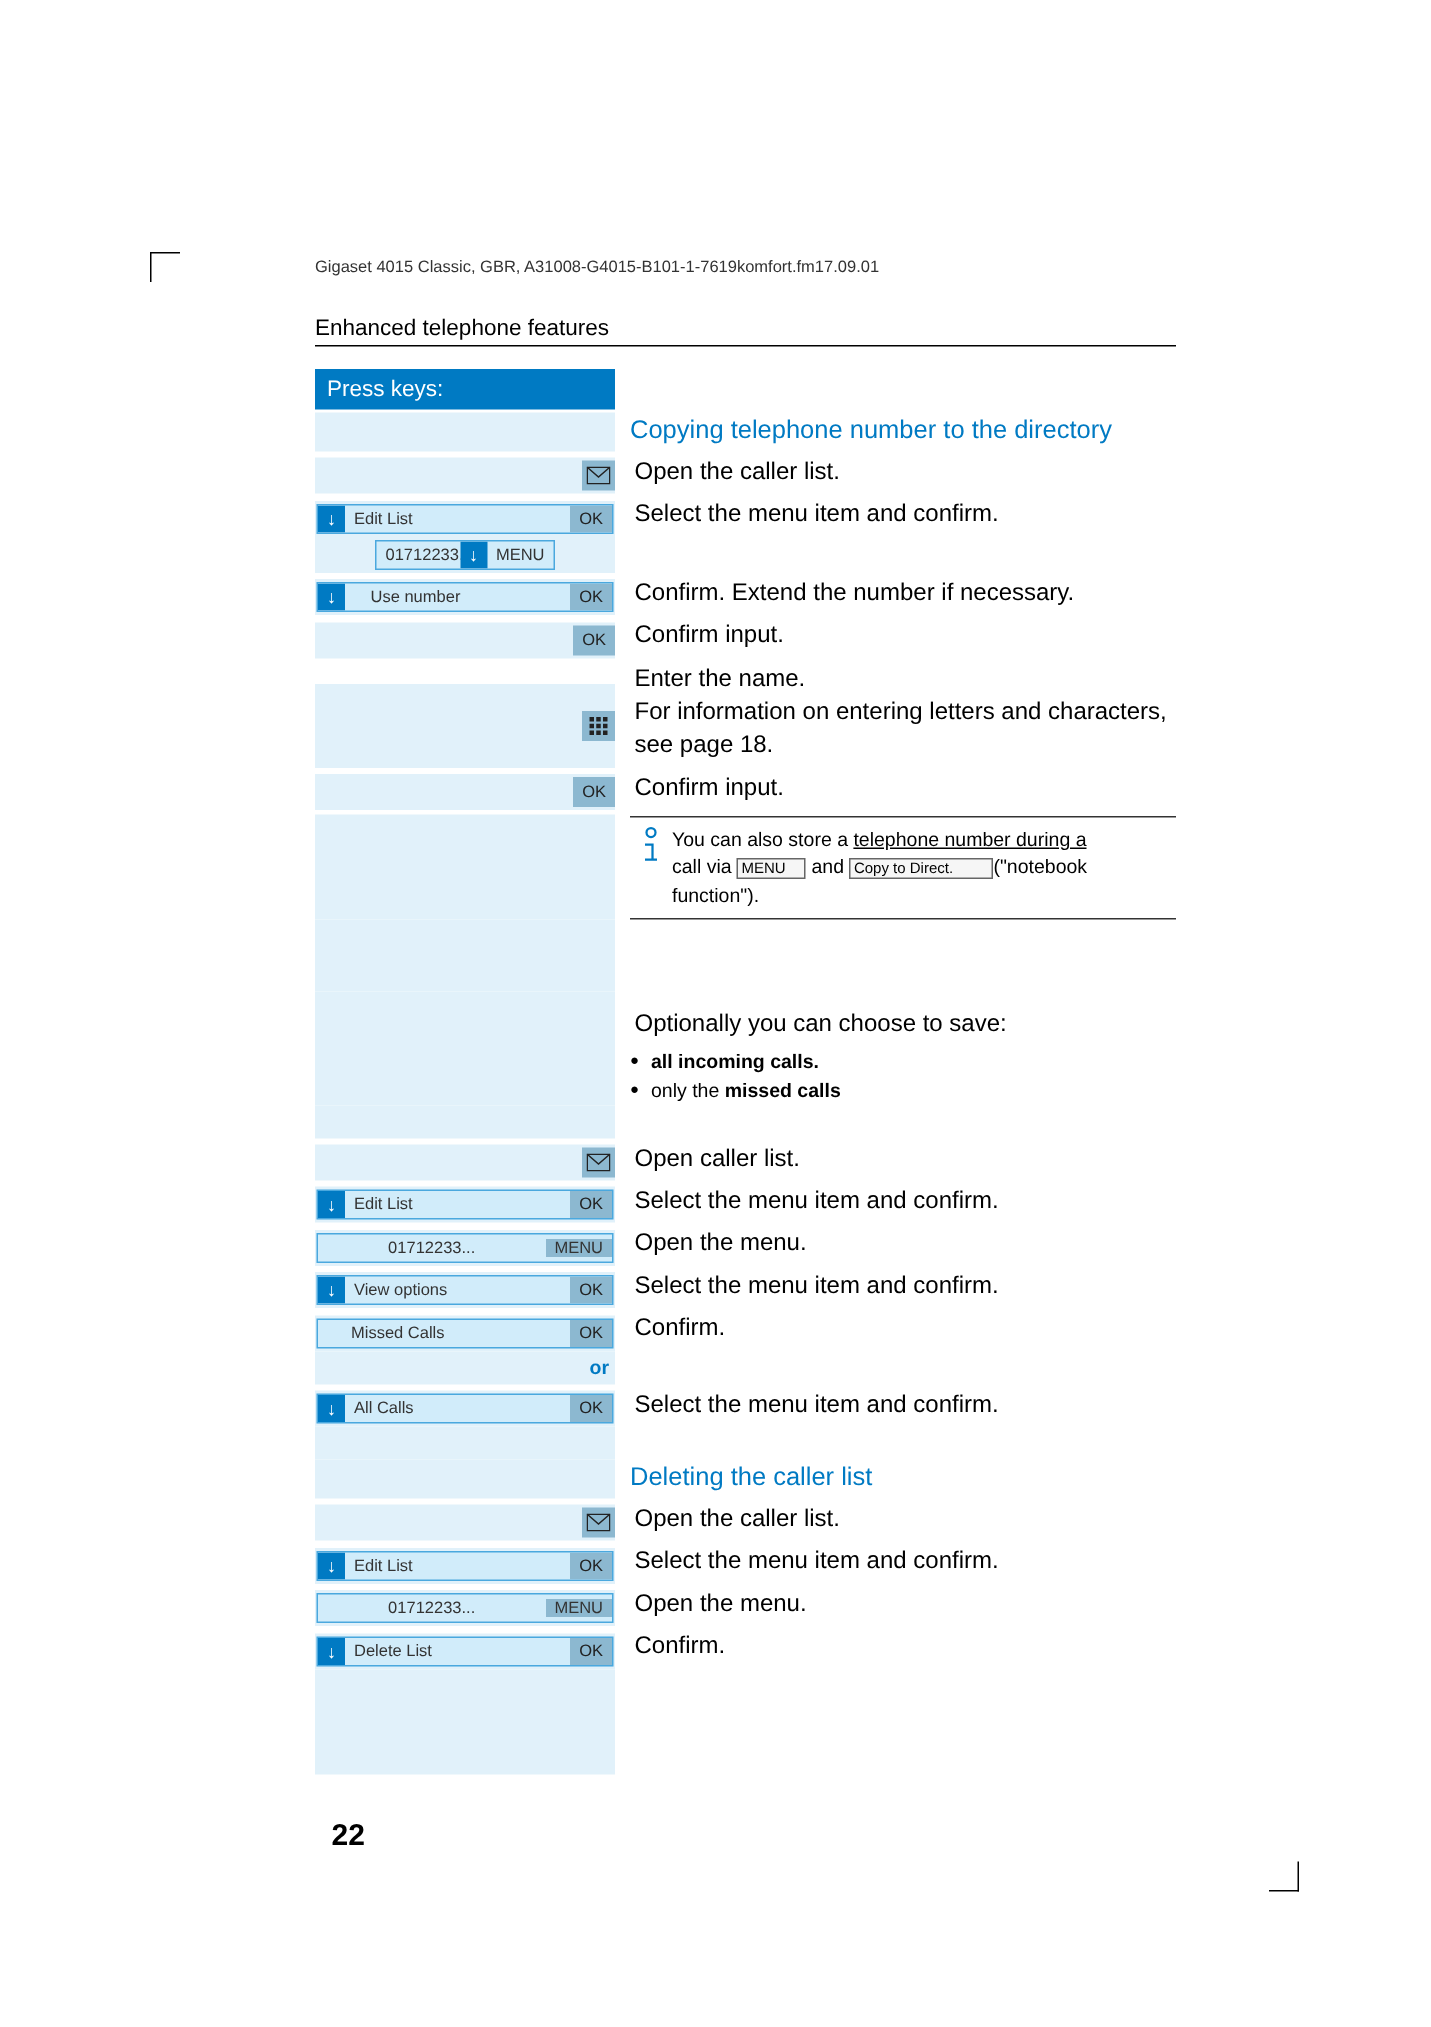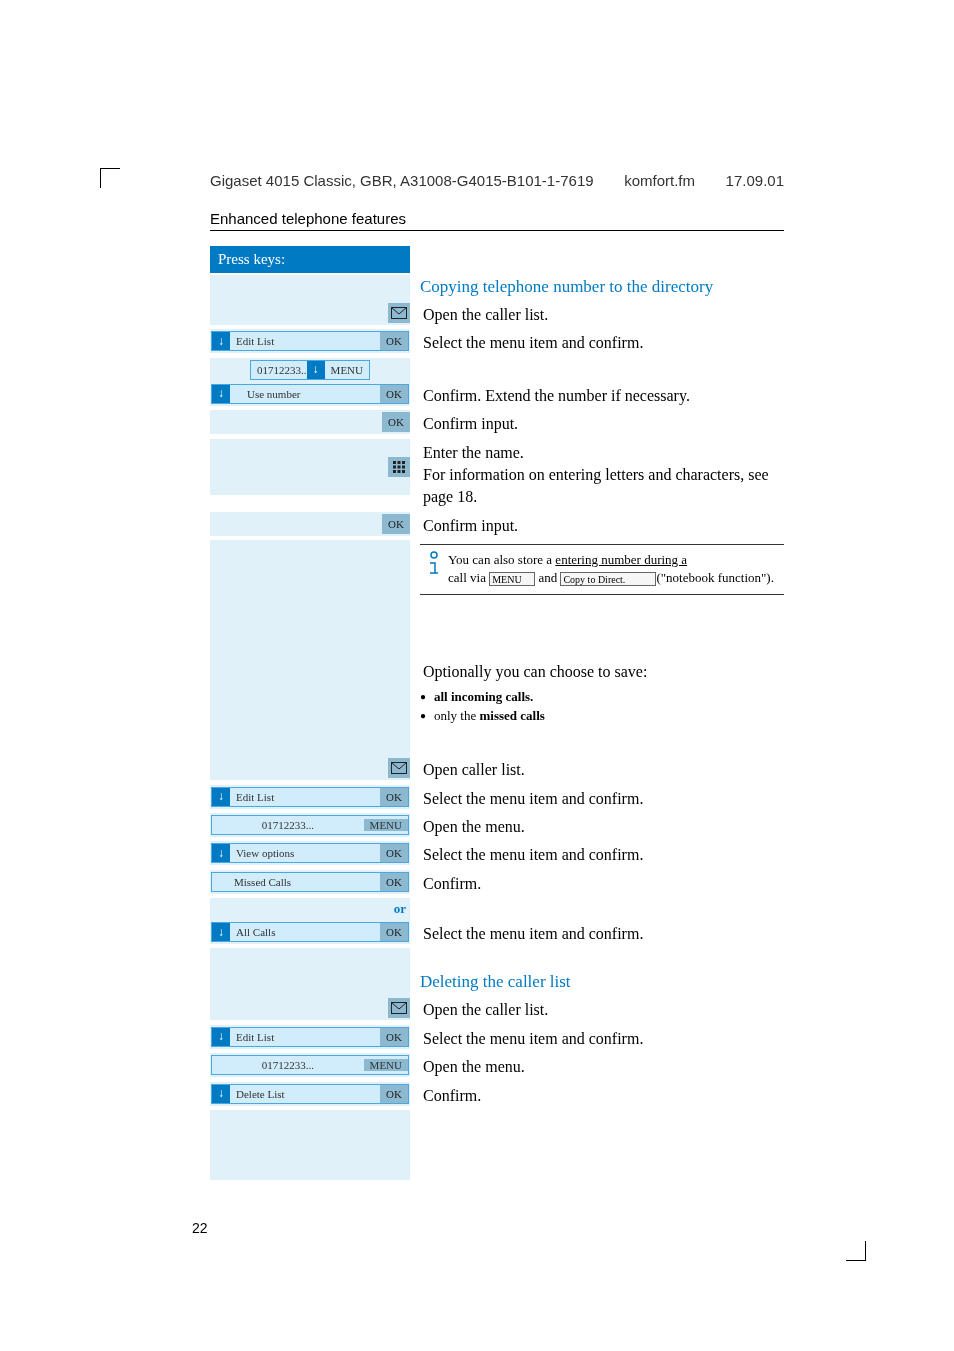--- a/index.html
+++ b/index.html
@@ -10,24 +10,23 @@
     background: #fff;
     position: relative;
     font-size: 14px;
     color: #000;
   }
   .header-line {
     position: absolute;
     top: 172px;
     left: 210px;
     right: 170px;
-    font-size: 15px;
+    font-size: 11px;
     color: #333;
     display: flex;
-    justify-content: space-between;
   }
   .crop-tl, .crop-tr, .crop-bl, .crop-br {
     position: absolute;
     width: 20px;
     height: 20px;
   }
   .crop-tl { top: 168px; left: 100px; border-left: 1px solid #000; border-top: 1px solid #000; }
   .crop-br { bottom: 90px; right: 88px; border-right: 1px solid #000; border-bottom: 1px solid #000; }
   .section-title {
     position: absolute;
@@ -173,28 +172,27 @@
   .or-row {
     text-align: right;
     color: #007ac3;
     font-weight: bold;
     font-size: 13px;
     padding: 2px 4px 2px 0;
   }
   .page-num {
     position: absolute;
     bottom: 115px;
-    left: 192px;
-    font-weight: normal;
-    font-size: 14px;
+    left: 221px;
+    font-weight: bold;
+    font-size: 20px;
   }
   .inner-row {
     display: flex;
-    align-items: flex-start;
-    font-family: Liberation Serif, serif;
+    align-items: flex-end;
   }
 </style>
 </head>
 <body>
 
 <div class="crop-tl"></div>
 <div class="crop-br"></div>
 
 <div class="header-line">
   <span>Gigaset 4015 Classic, GBR, A31008-G4015-B101-1-7619</span>
@@ -301,21 +299,21 @@
     <div class="key-area blue-key-area" style="min-height:70px;"></div>
     <div style="flex:1;">
       <div class="note-box">
         <div class="note-icon">
           <svg width="20" height="26" viewBox="0 0 20 26">
               <circle cx="10" cy="4" r="3" fill="none" stroke="#007ac3" stroke-width="1.5"></circle>
               <path d="M6 12 h5 v10 h3 M6 22 h8" fill="none" stroke="#007ac3" stroke-width="1.5"></path>
             </svg>
         </div>
         <div class="note-text">
-          <span>You can also store a </span><span style="text-decoration:underline;">entering number during a</span><br>
+          <span>You can also store a </span><span style="text-decoration:underline;">telephone number during a</span><br>
           <span>call via </span><span class="small-menu-placeholder">MENU</span><span> and </span><span class="small-menu-placeholder" style="min-width:96px;">Copy to Direct.</span><span>("notebook function").</span>
         </div>
       </div>
     </div>
   </div>
 
   <div class="inner-row">
       <div class="key-area blue-key-area" style="height:48px;"></div>
       <div style="flex:1;"></div>
     </div>

